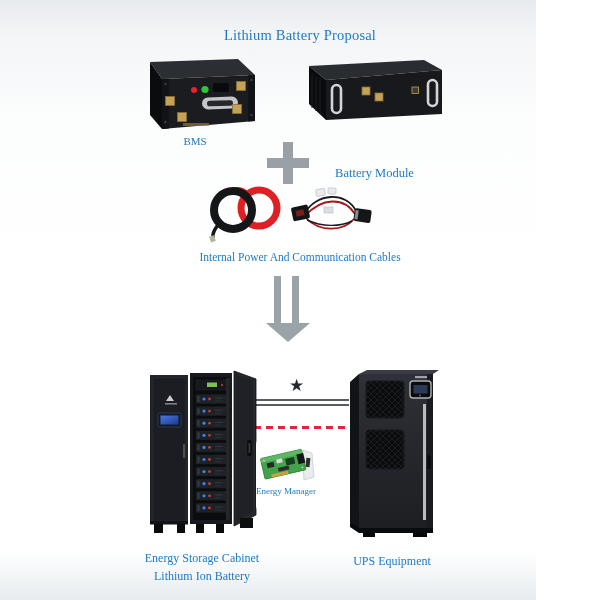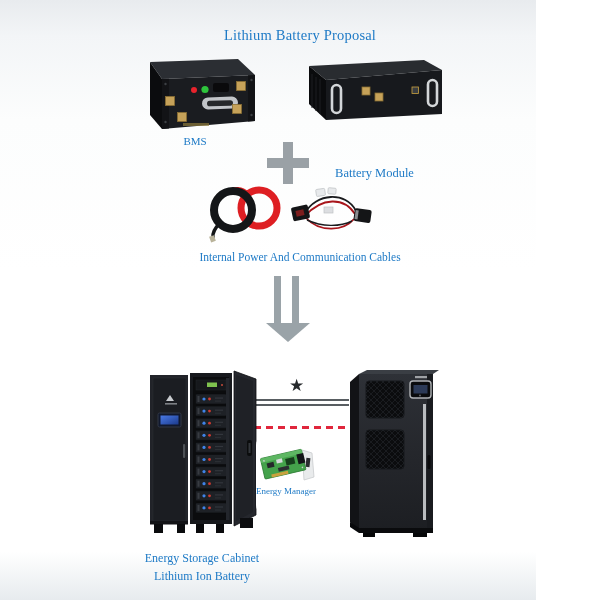--- a/index.html
+++ b/index.html
@@ -306,14 +306,15 @@
           <circle cx="45" cy="31" r="0.8" fill="#cdd0d2"></circle>
       </g>
     </svg>
     <div id="card-line1" class="abs blue cardtxt">Energy Manager</div>
   </div>
 
   <div id="cabinet-label" class="abs blue lbl">
     <div>Energy Storage Cabinet</div>
     <div>Lithium Ion Battery</div>
   </div>
+  <div id="ups-label" class="abs blue lbl">UPS Equipment</div>
 
 </div>
 
 </body></html>

